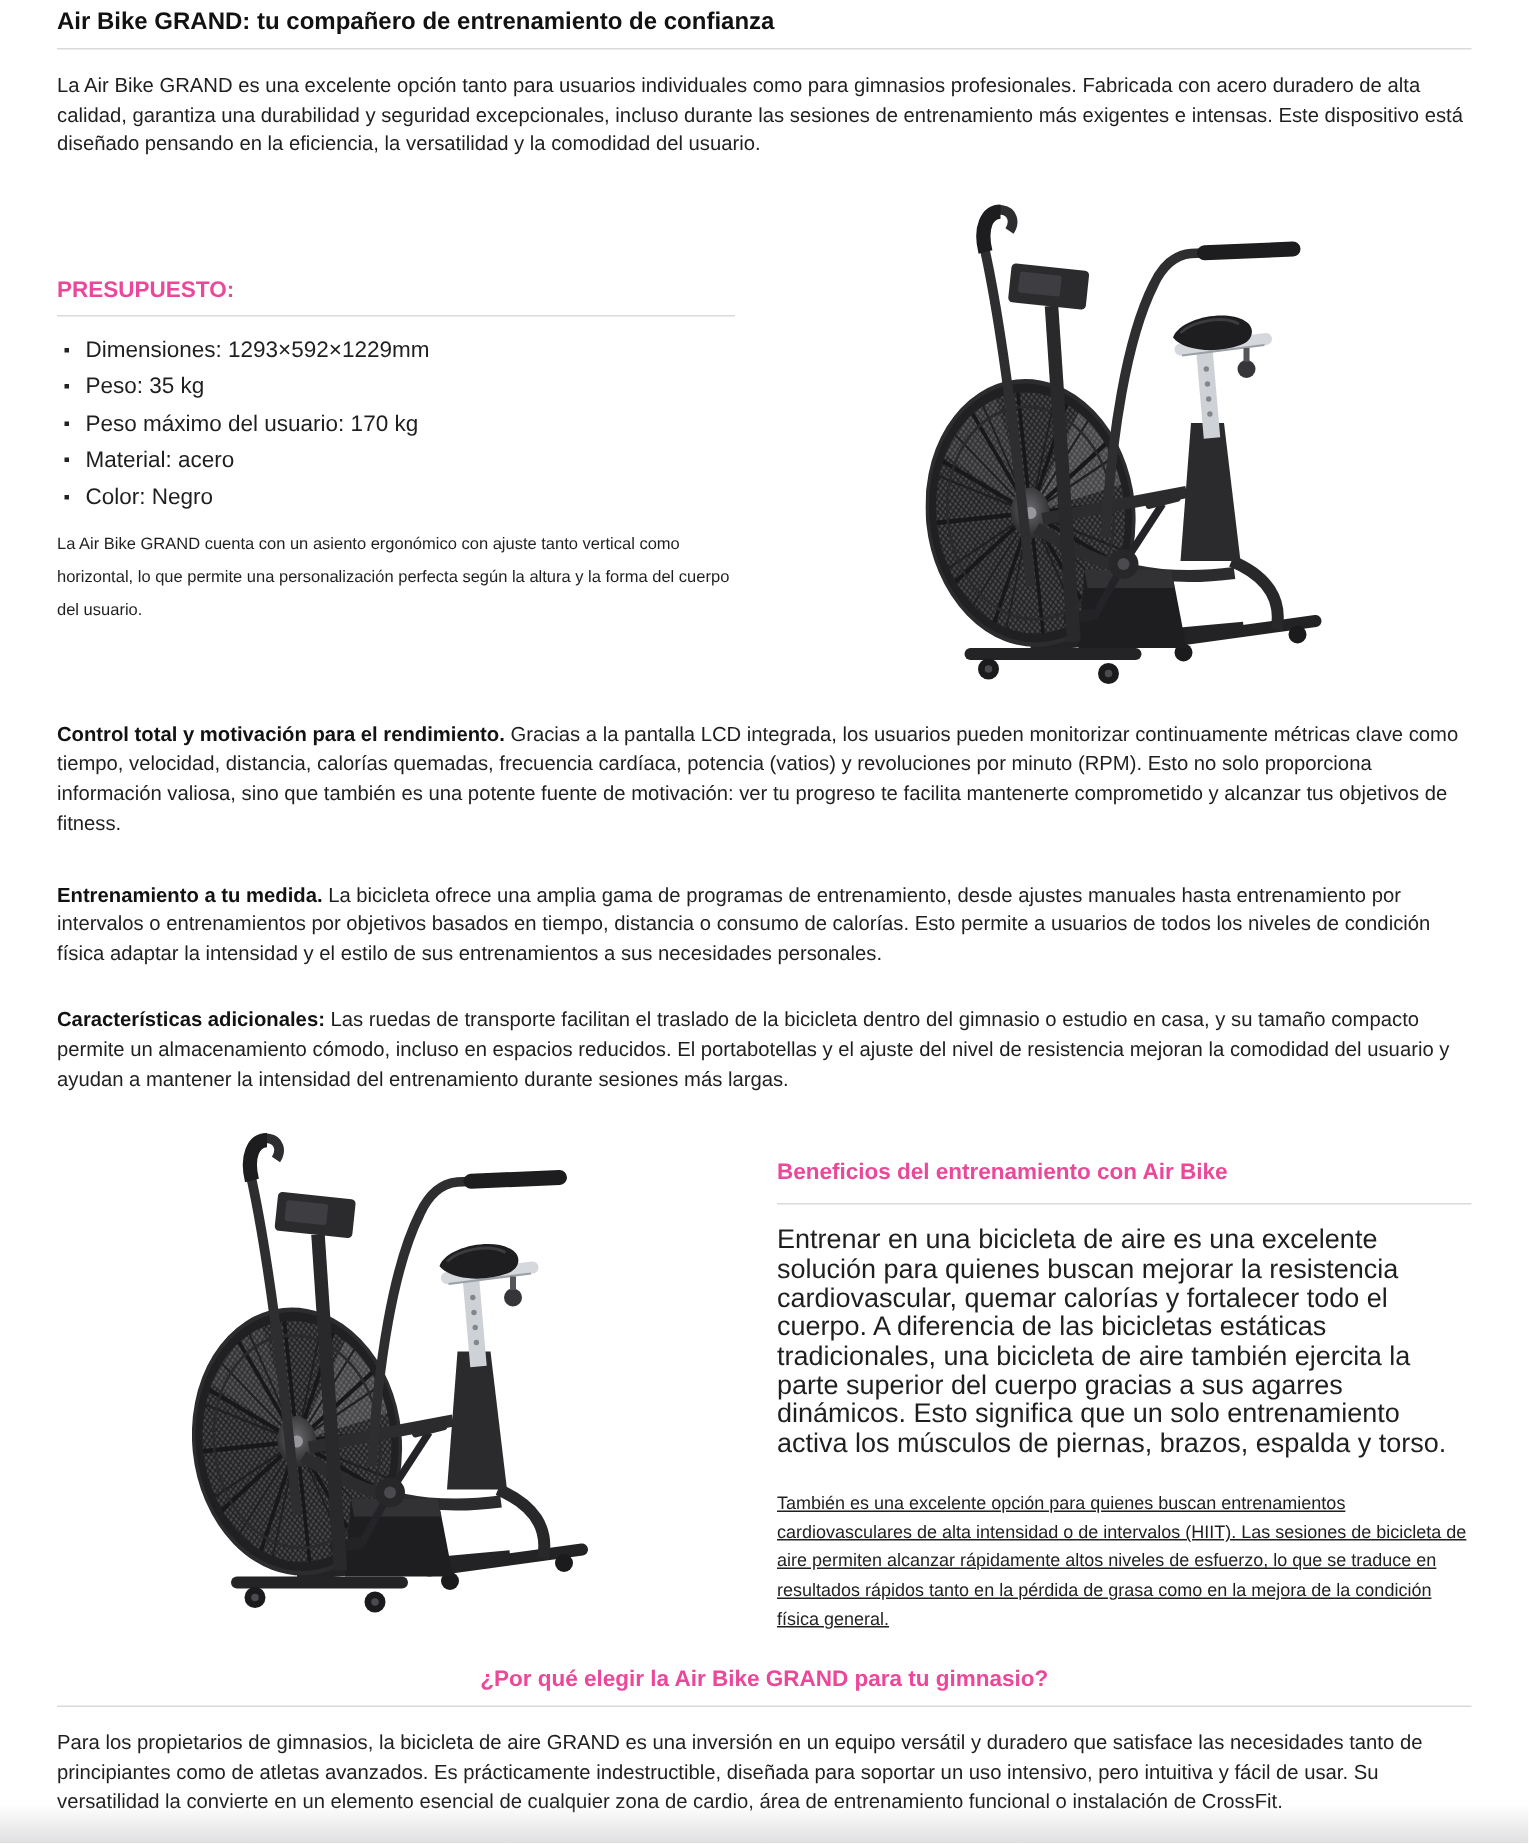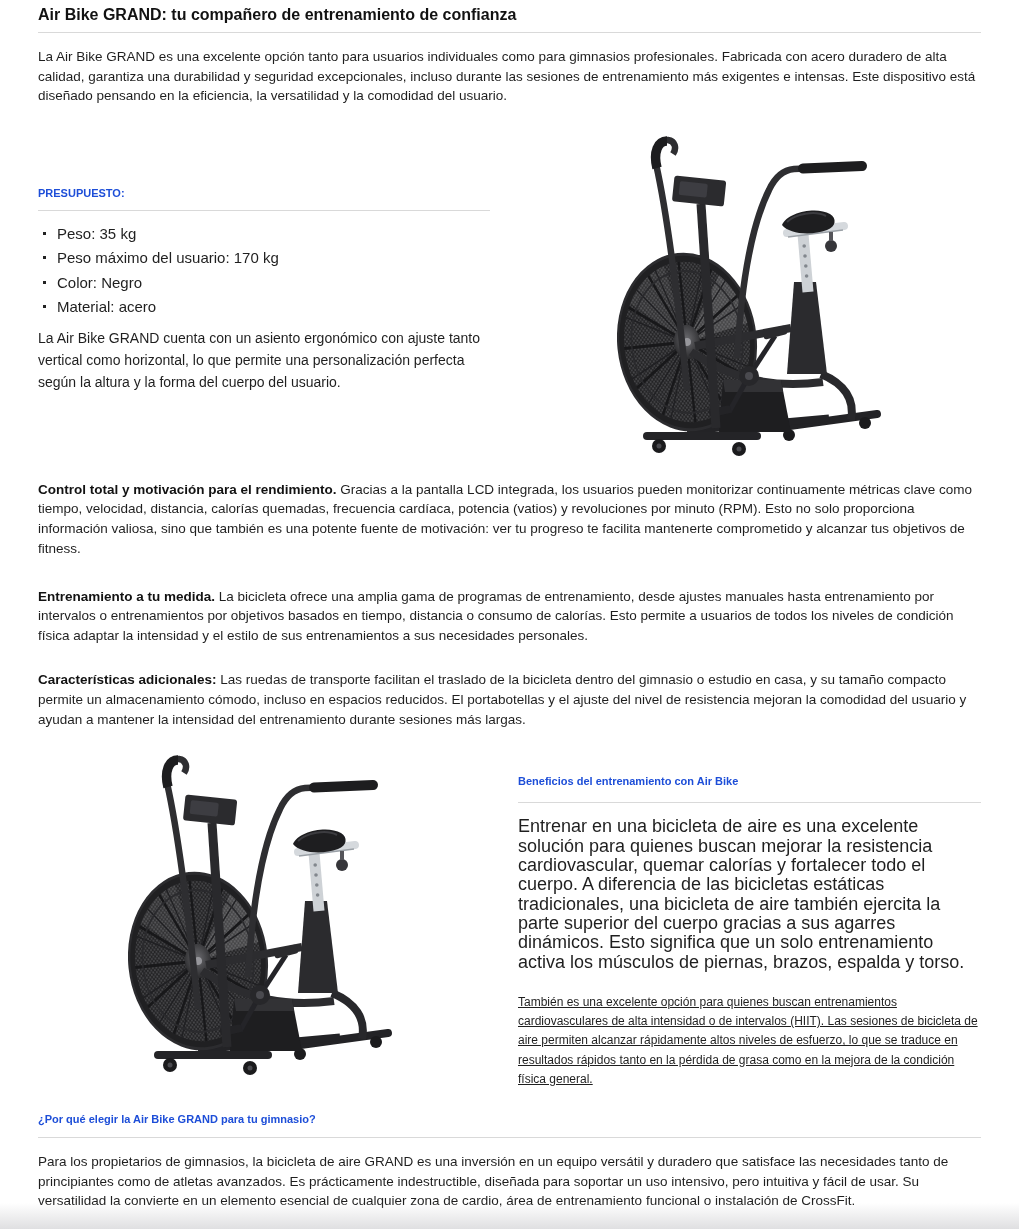--- a/index.html
+++ b/index.html
@@ -8,45 +8,45 @@
   .page { position:relative; width:1019px; height:1229px; background:#fff; overflow:hidden; margin:0 auto; }
   .content { padding:0 38px; }
 
   h1.title { padding-top:6px; font-size:16px; line-height:17px; font-weight:700; color:#121212; }
   .hr { border-top:1px solid #d9d9d9; height:0; }
   .hr-title { margin-top:9px; }
   p.intro { margin-top:14px; font-size:13.5px; line-height:19.5px; }
 
   .section-a { display:flex; margin-top:22px; }
   .col-specs { width:452px; flex:none; padding-top:57px; }
-  h2.subhead { font-size:11px; line-height:17px; font-weight:700; color:#1d4ed8; }
+  h2.subhead { font-size:15px; line-height:17px; font-weight:700; color:#ec4899; }
   .hr-specs { margin-top:8px; }
   ul.specs { list-style:none; margin-top:14px; }
   ul.specs li { position:relative; padding-left:19px; font-size:15px; line-height:18px; margin-bottom:6.5px; }
   ul.specs li::before { content:""; position:absolute; left:5px; top:7px; width:3px; height:3px; background:#222; }
-  p.note { margin-top:11px; font-size:14px; line-height:22px; }
+  p.note { margin-top:11px; font-size:11px; line-height:22px; }
   .col-bike-top { flex:1; }
   .bike-svg { display:block; }
   .bike-top { width:273px; height:330px; margin:2px 0 0 127px; }
 
   p.feature { font-size:13.5px; line-height:19.8px; }
   .feature-1 { margin-top:20px; }
   .feature-2 { margin-top:28px; }
   .feature-3 { margin-top:24px; }
   p.feature b { color:#121212; }
 
   .section-b { display:flex; margin-top:18px; }
   .col-bike-bottom { width:480px; flex:none; }
   .bike-bottom { width:273px; height:330px; margin:2px 0 0 90px; }
   .col-benefits { flex:1; padding-top:26px; }
   .hr-benefits { margin-top:12px; }
   p.benefit-1 { margin-top:14px; font-size:18px; line-height:19.3px; }
   p.benefit-2 { margin-top:21px; font-size:12px; line-height:19.3px;text-decoration:underline; }
 
-  h2.why { margin-top:22px; }
+  h2.why { margin-top:22px;text-align:center; }
   .hr-why { margin-top:9px; }
   p.final { margin-top:14px; font-size:13.5px; line-height:19.5px; }
 
   .bottom-fade { position:absolute; left:0; right:0; bottom:0; height:26px;
     background:linear-gradient(to bottom, rgba(224,224,226,0), #dfdfe1); pointer-events:none; }
 
   .svg-defs { position:absolute; width:0; height:0; overflow:hidden; }
 </style>
 </head>
 <body>
@@ -151,24 +151,25 @@
     <h1 class="title">Air Bike GRAND: tu compañero de entrenamiento de confianza</h1>
     <div class="hr hr-title"></div>
 
     <p class="intro">La Air Bike GRAND es una excelente opción tanto para usuarios individuales como para gimnasios profesionales. Fabricada con acero duradero de alta calidad, garantiza una durabilidad y seguridad excepcionales, incluso durante las sesiones de entrenamiento más exigentes e intensas. Este dispositivo está diseñado pensando en la eficiencia, la versatilidad y la comodidad del usuario.</p>
 
     <div class="section-a">
       <div class="col-specs">
         <h2 class="subhead">PRESUPUESTO:</h2>
         <div class="hr hr-specs"></div>
         <ul class="specs">
+          <li>Dimensiones: 1293×592×1229mm</li>
           <li>Peso: 35 kg</li>
           <li>Peso máximo del usuario: 170 kg</li>
+          <li>Material: acero</li>
           <li>Color: Negro</li>
-          <li>Material: acero</li>
         </ul>
         <p class="note">La Air Bike GRAND cuenta con un asiento ergonómico con ajuste tanto vertical como horizontal, lo que permite una personalización perfecta según la altura y la forma del cuerpo del usuario.</p>
       </div>
       <div class="col-bike-top">
         <svg class="bike-svg bike-top" viewBox="0 0 273 330">
           <use href="#airbike"></use>
         </svg>
       </div>
     </div>
 

